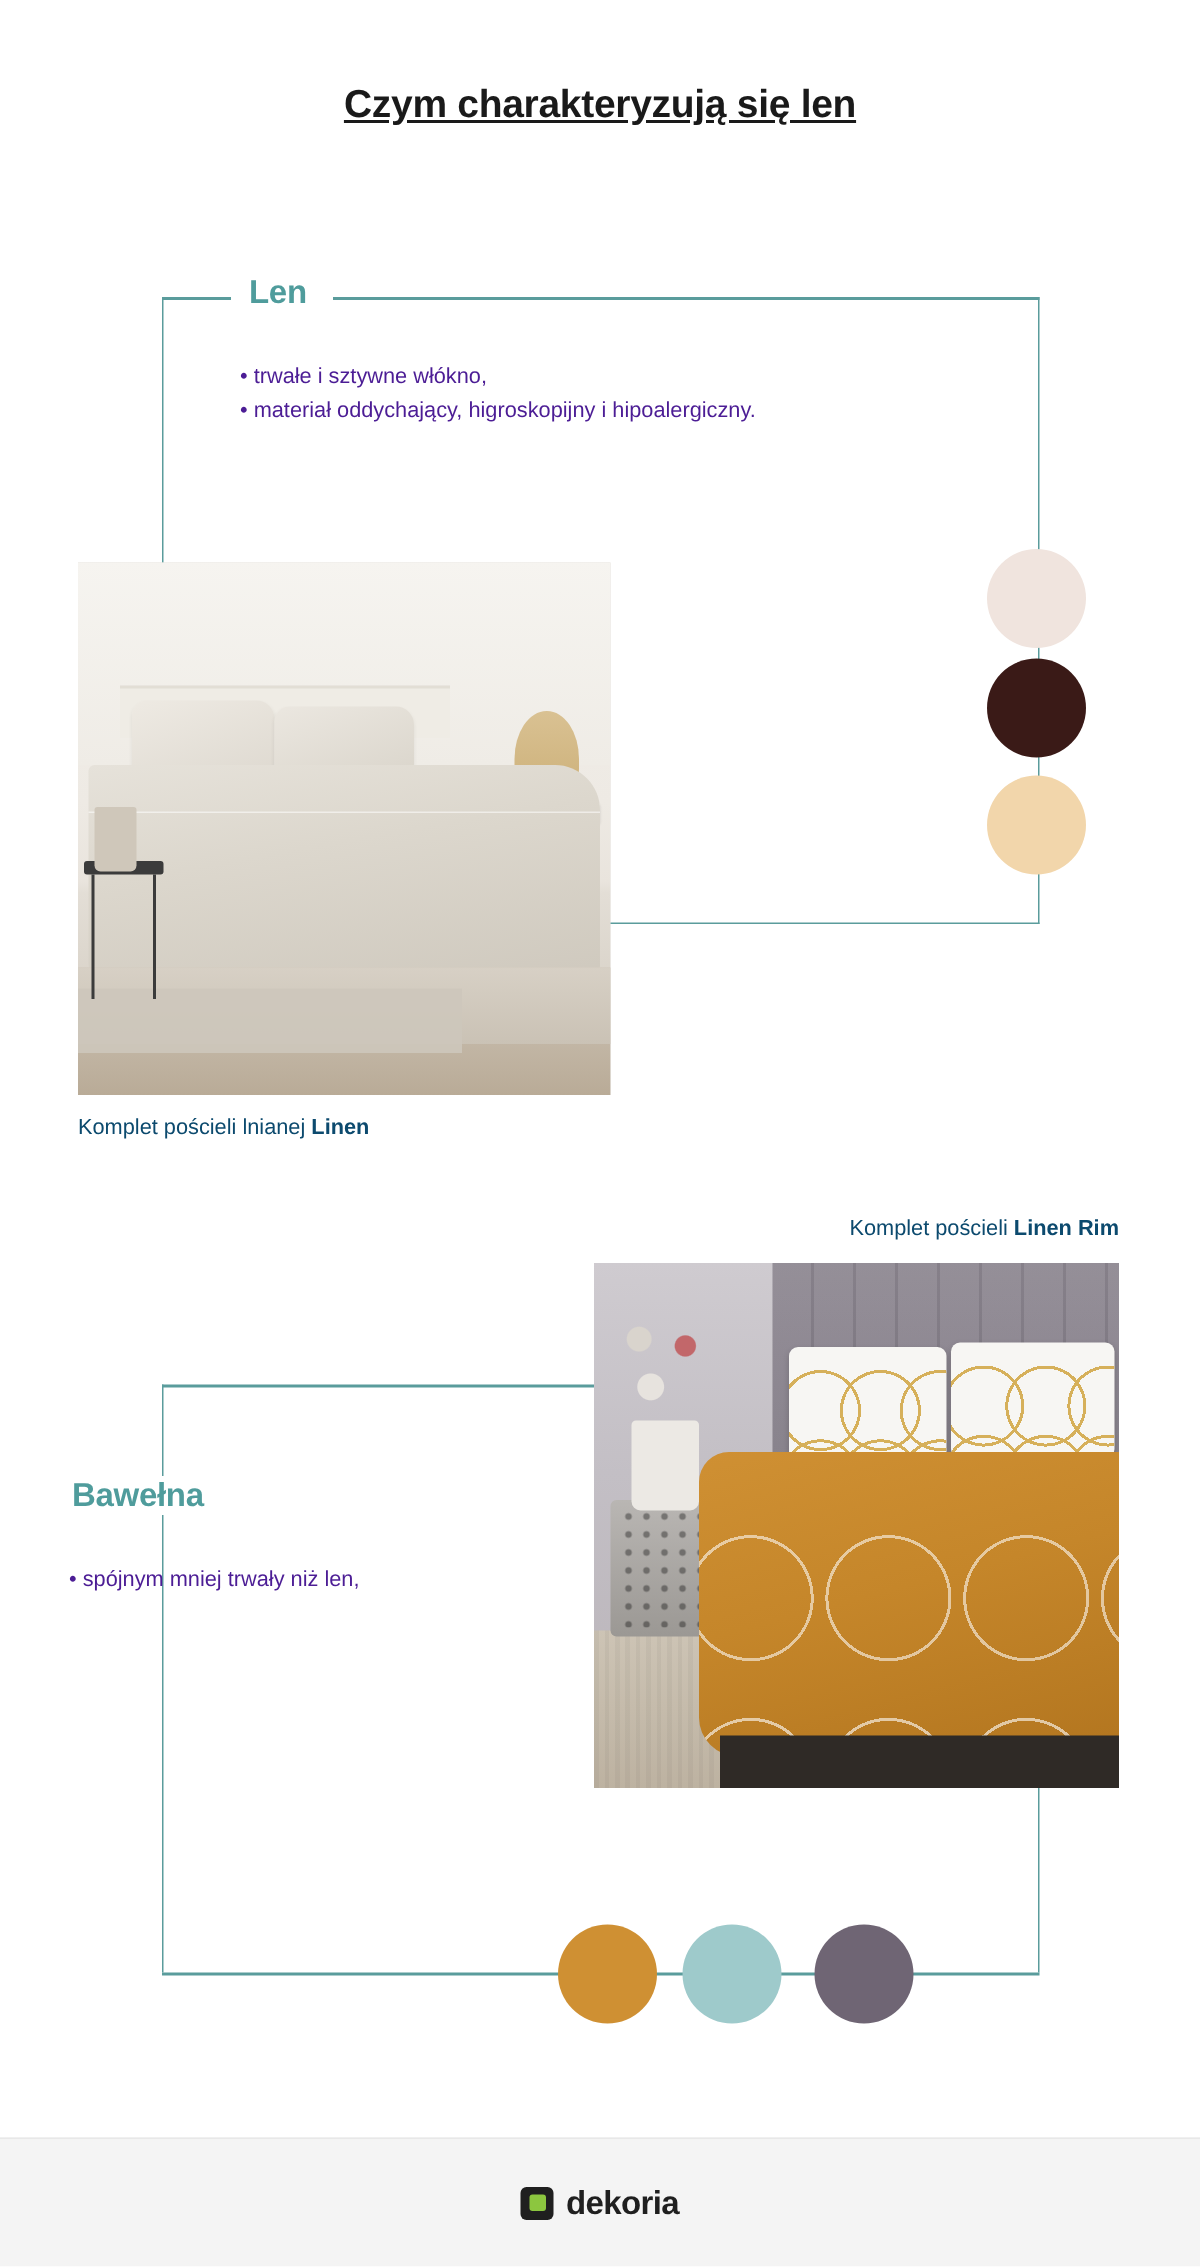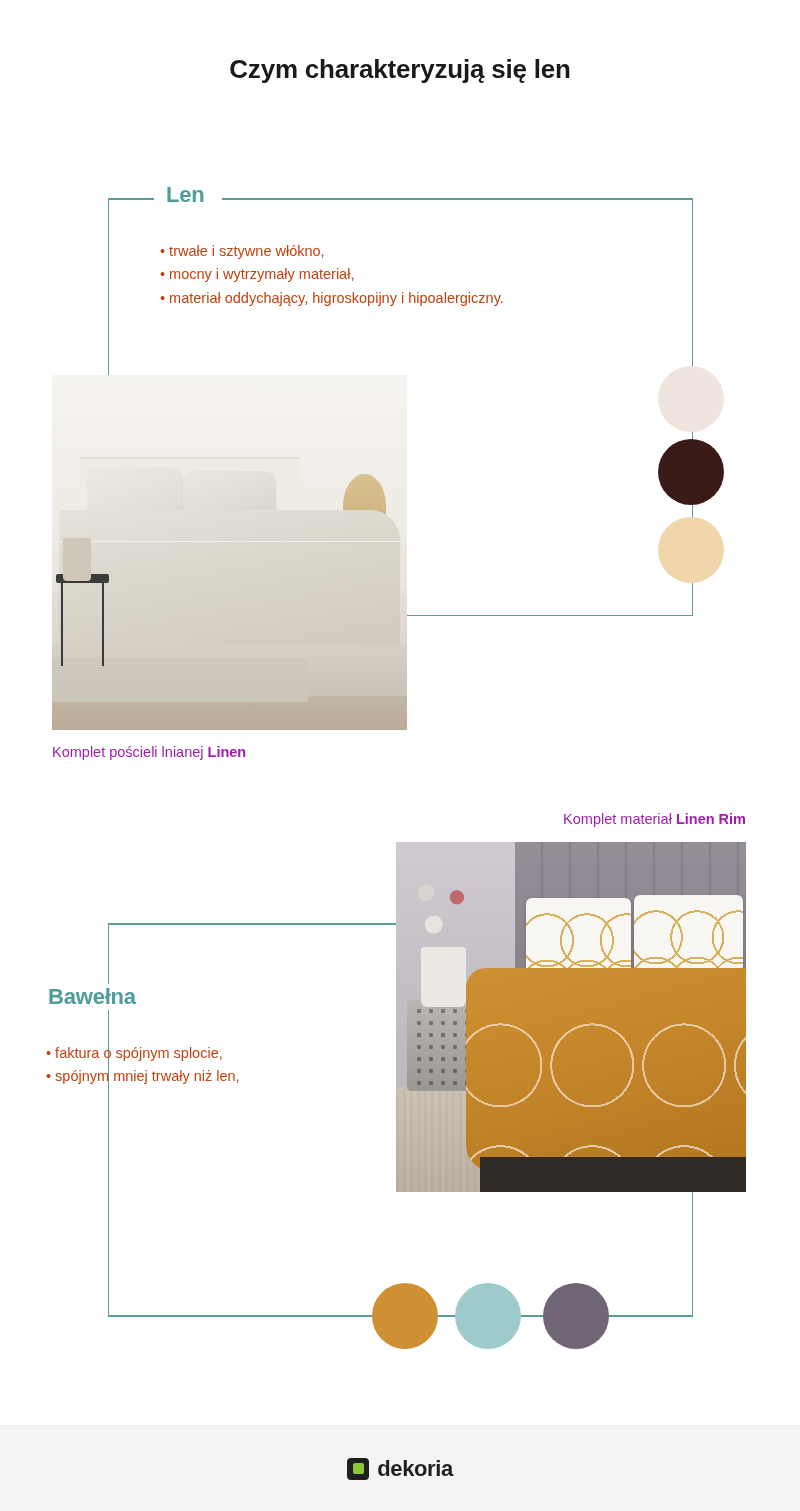--- a/index.html
+++ b/index.html
@@ -19,20 +19,21 @@
     position: absolute;
     top: 52px;
     left: 0;
     width: 800px;
     text-align: center;
     font-size: 26px;
     font-weight: bold;
     line-height: 1.32;
     letter-spacing: -0.2px;
     color: #1a1a1a;
+    text-decoration: underline;
   }
   .title .line { display: block; }
 
   
   .frame-top {
     position: absolute;
     left: 108px;
     top: 198px;
     width: 585px;
     height: 418px;
@@ -96,21 +97,21 @@
     letter-spacing: -0.2px;
   }
   .heading-len { left: 156px; top: 182px; }
   .heading-bawelna { left: 42px; top: 984px; padding-left: 6px; }
 
   
   .bullets {
     position: absolute;
     font-size: 14.5px;
     line-height: 1.62;
-    color: #c2410c;
+    color: #4c1d95;
   }
   .bullets-len { left: 160px; top: 240px; width: 480px; }
   .bullets-bawelna { left: 46px; top: 1042px; width: 315px; }
   .bullets div { white-space: pre-wrap; }
 
   
   .photo {
     position: absolute;
     overflow: hidden;
     background: #dfdcd7;
@@ -283,21 +284,21 @@
     position:absolute; left:2%; top:8%; width:22%; height:26%;
     background: radial-gradient(circle at 40% 60%, #e7e3de 0 12%, transparent 13%),
                 radial-gradient(circle at 70% 30%, #c2676a 0 8%, transparent 9%),
                 radial-gradient(circle at 30% 25%, #d9d4cd 0 9%, transparent 10%);
   }
 
   
   .caption {
     position: absolute;
     font-size: 14.5px;
-    color: #a21caf;
+    color: #0c4a6e;
   }
   .caption b { font-weight: bold; }
   .caption-linen { left: 52px; top: 744px; }
   .caption-yellow { right: 54px; top: 811px; text-align: right; }
 
   
   .dot { position: absolute; border-radius: 50%; }
   .dot-1 { left: 658px; top: 366px; width: 66px; height: 66px; background: #f0e4de; }
   .dot-2 { left: 658px; top: 439px; width: 66px; height: 66px; background: #3a1a17; }
   .dot-3 { left: 658px; top: 517px; width: 66px; height: 66px; background: #f2d6ab; }
@@ -337,21 +338,20 @@
 </div>
 
 <div class="frame-top"></div>
 <div class="frame-top-lip-left"></div>
 <div class="frame-top-lip-right"></div>
 
 <div class="heading heading-len">Len</div>
 
 <div class="bullets bullets-len">
   <div>• trwałe i sztywne włókno,</div>
-  <div>• mocny i wytrzymały materiał,</div>
   <div>• materiał oddychający, higroskopijny i hipoalergiczny.</div>
 </div>
 
 <div class="photo photo-linen">
   <div class="ph1-wall"></div>
   <div class="ph1-headwall"></div>
   <div class="ph1-headboard"></div>
   <div class="ph1-sidetable"></div>
   <div class="ph1-dried"></div>
   <div class="ph1-pillow-a"></div>
@@ -373,21 +373,21 @@
 
 <div class="dot dot-1"></div>
 <div class="dot dot-2"></div>
 <div class="dot dot-3"></div>
 
 <div class="frame-bot"></div>
 <div class="frame-bot-top-right"></div>
 <div class="frame-bot-bottom"></div>
 
 <div class="caption caption-yellow">
-  <span>Komplet materiał </span><b>Linen Rim</b>
+  <span>Komplet pościeli </span><b>Linen Rim</b>
 </div>
 
 <div class="photo photo-yellow">
   <div class="ph2-wall"></div>
   <div class="ph2-head"></div>
   <div class="ph2-branch"></div>
   <div class="ph2-rug"></div>
   <div class="ph2-pillow-a">
     <div class="arcs"></div>
   </div>
@@ -398,21 +398,20 @@
   <div class="ph2-vase"></div>
   <div class="ph2-duvet">
     <div class="arcs2"></div>
   </div>
   <div class="ph2-bedbase"></div>
 </div>
 
 <div class="heading heading-bawelna">Bawełna</div>
 
 <div class="bullets bullets-bawelna">
-  <div>• faktura o spójnym splocie,</div>
   <div>• spójnym mniej trwały niż len,</div>
 </div>
 
 <div class="dot dot-4"></div>
 <div class="dot dot-5"></div>
 <div class="dot dot-6"></div>
 
 <div class="footer">
   <div class="logo">
     <span class="logo-mark">

